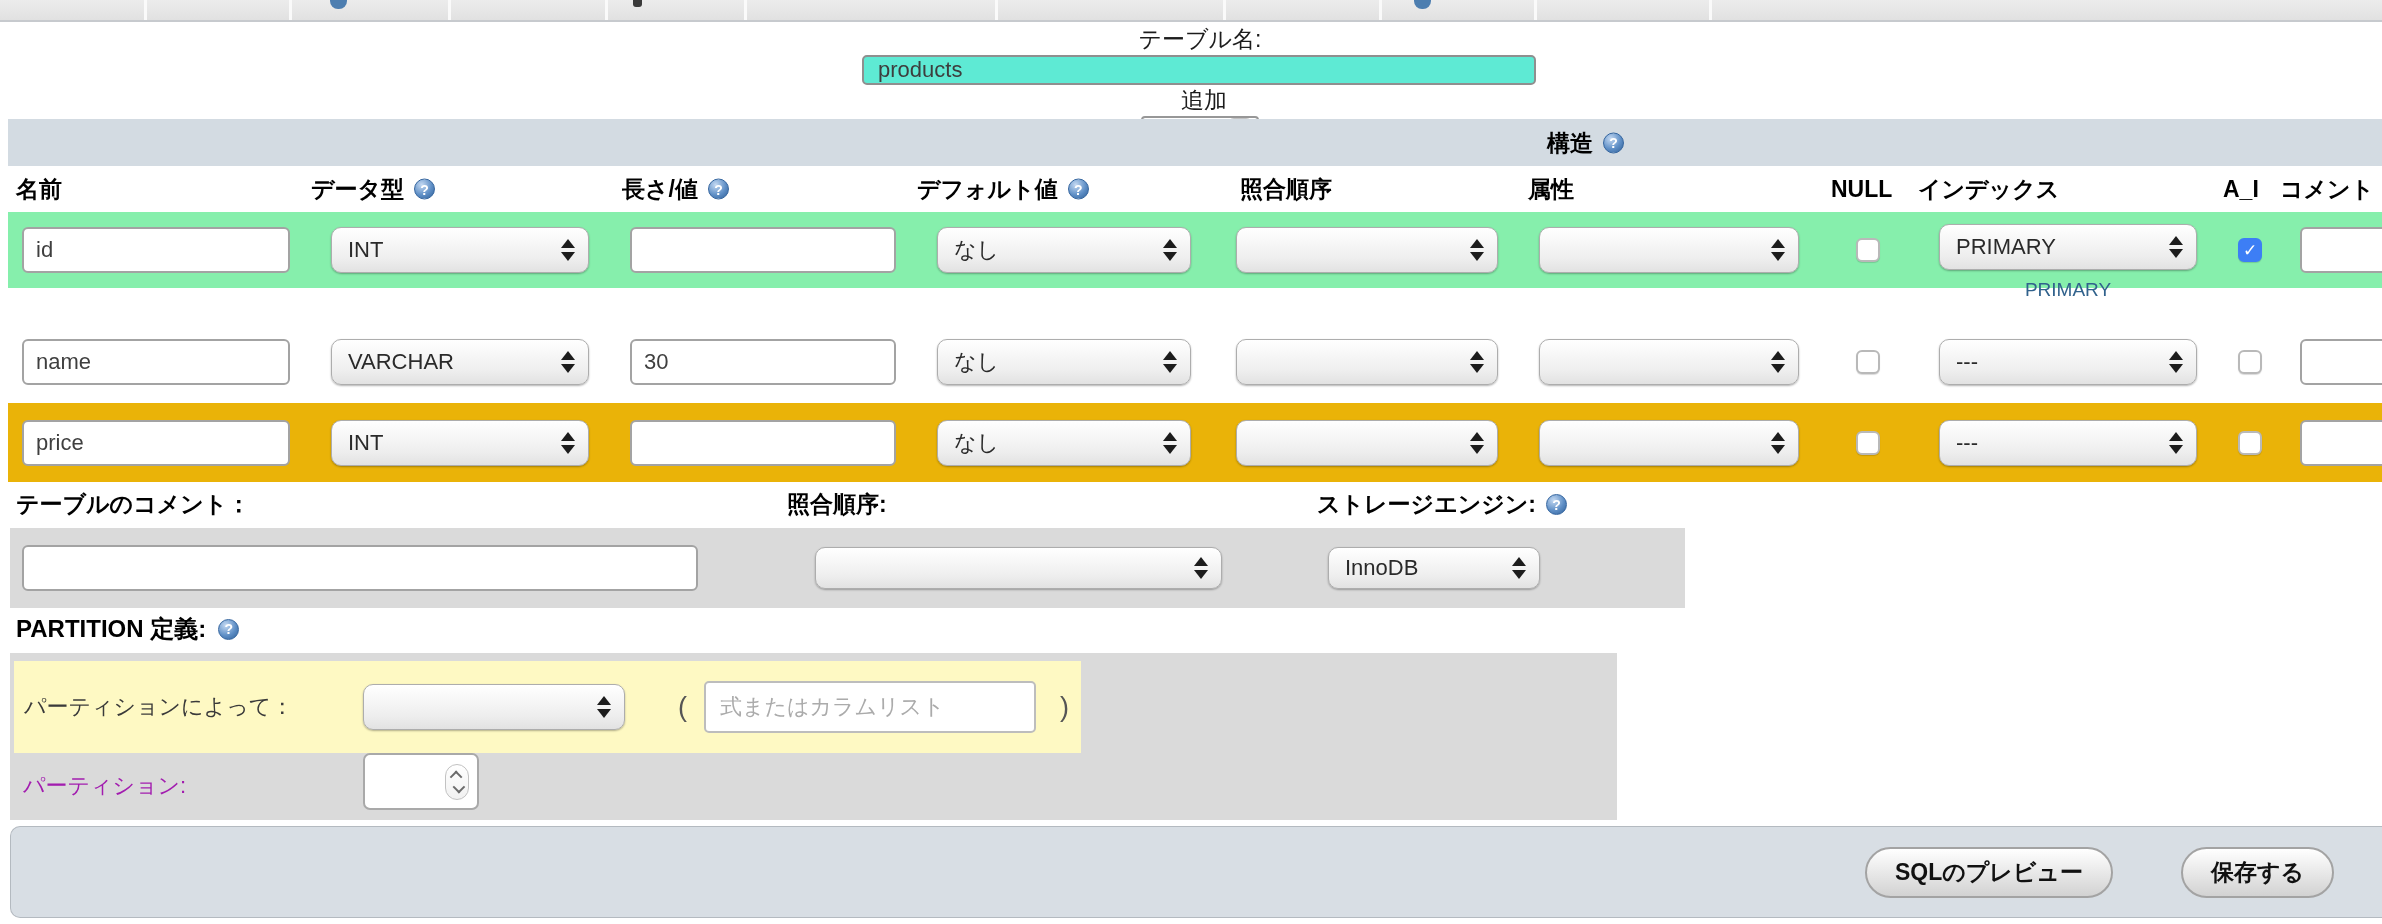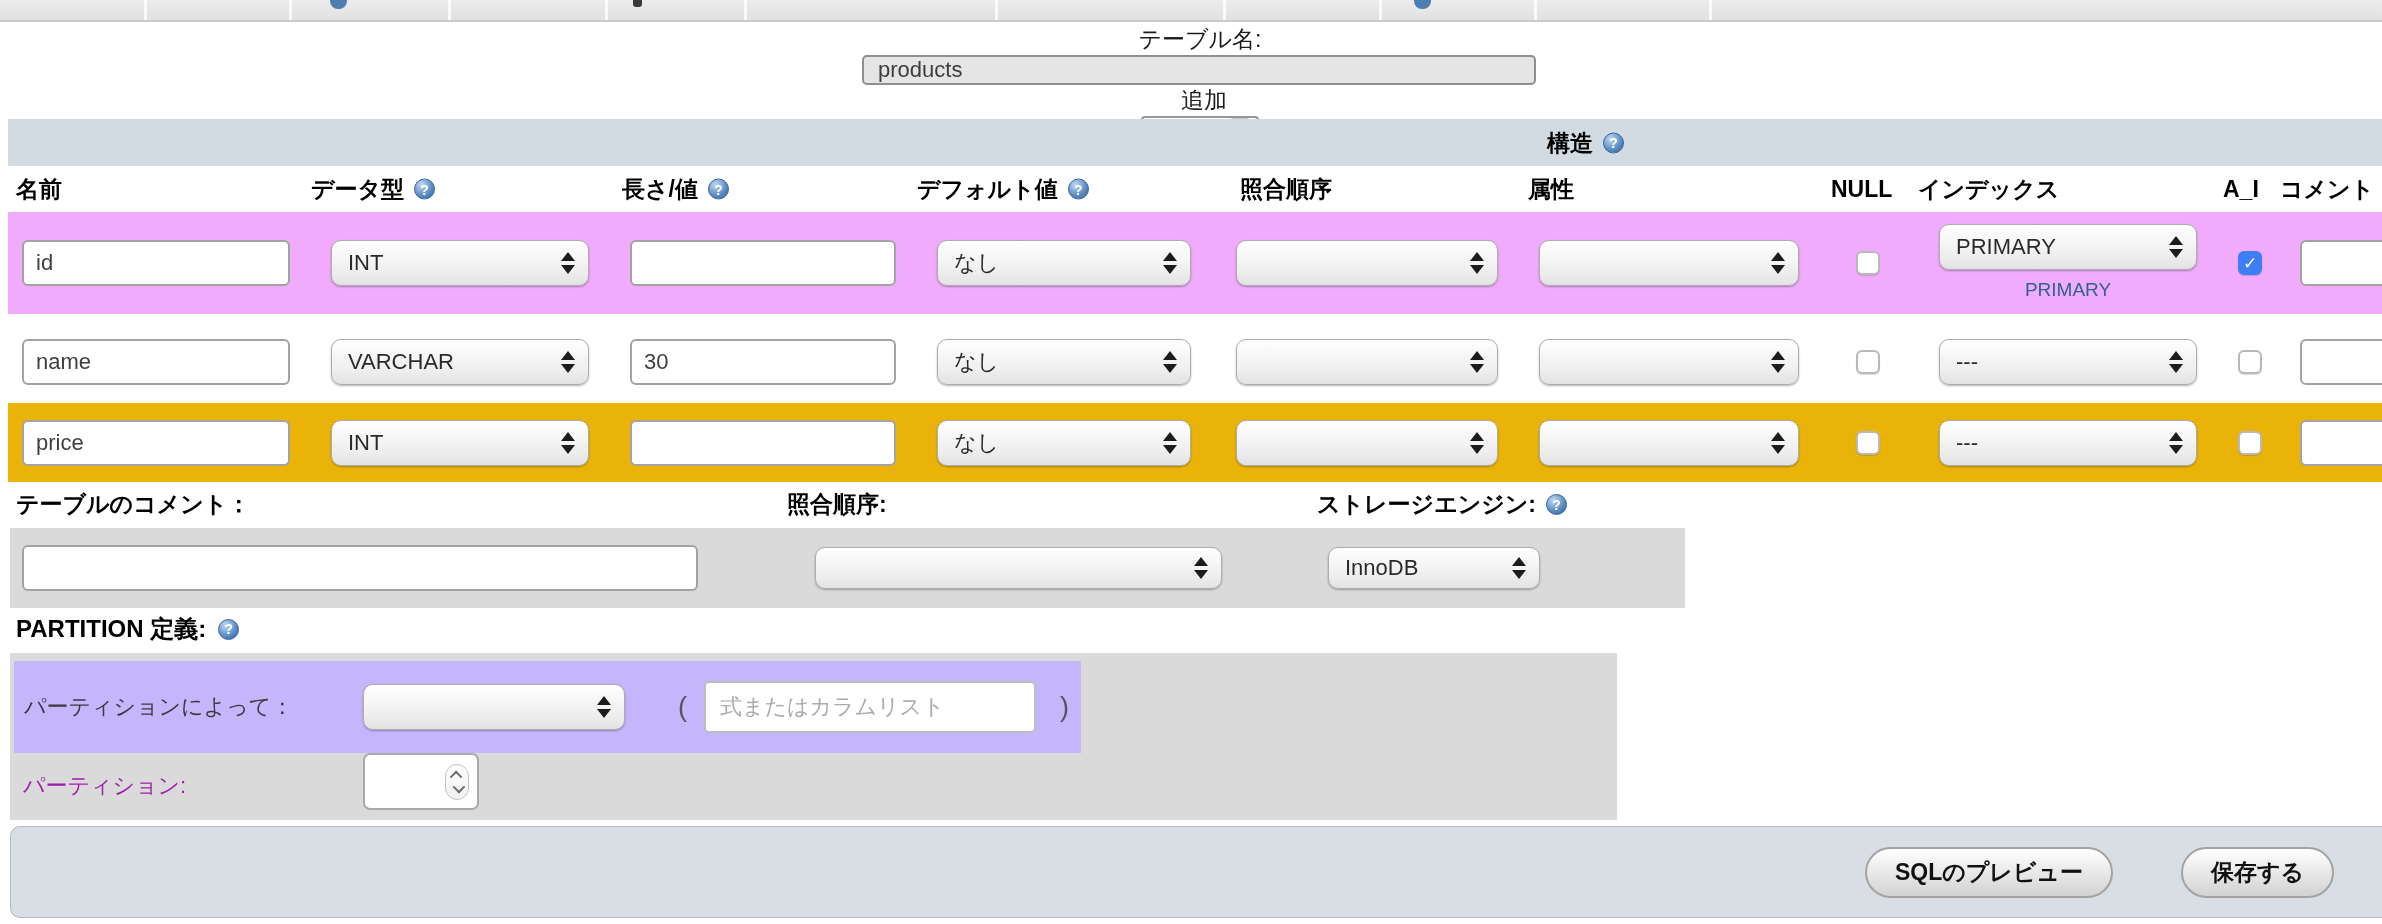--- a/index.html
+++ b/index.html
@@ -13,21 +13,21 @@
   .tab-sep { position:absolute; top:0; width:3px; height:20px; background:#fafafa; }
   .tab-frag { position:absolute; top:0; }
   .frag-blue { width:17px; height:9px; background:#4d7eb0; border-radius:0 0 8px 8px; }
   .frag-dark { width:9px; height:7px; background:#3a3a3a; border-radius:0 0 3px 3px; }
 
   
   .toolbar { position:absolute; top:24px; left:0; width:2382px; height:58px;
     display:flex; align-items:center; font-size:23px; color:#1c1c1c;flex-direction:column; }
   .tb-label { white-space:nowrap; }
   .tname-input { margin-left:16px; width:674px; height:47px; border:2px solid #8f8f8f;
-    border-radius:5px; font-size:22px; padding:0 14px; color:#3d3d3d; background:#e5e5e5; outline:none;
+    border-radius:5px; font-size:22px; padding:0 14px; color:#3d3d3d; background:#5eead4; outline:none;
     font-family:inherit; }
   .add-label { margin-left:26px; }
   .numbox { margin-left:18px; width:118px; height:46px; border:2px solid #979797; border-radius:4px;
     background:#fff; display:flex; align-items:center; }
   .numbox .val { flex:1; font-size:22px; color:#4a4a4a; padding-left:12px; }
   .stepper { width:26px; height:38px; margin-right:4px; border:1px solid #c2c2c2; border-radius:7px;
     background:linear-gradient(#fff,#f1f1f1); display:flex; flex-direction:column;
     align-items:center; justify-content:center; gap:4px; }
   .chev { width:9px; height:9px; border-left:2px solid #6b6b6b; border-top:2px solid #6b6b6b; }
   .chev.up { transform:rotate(45deg) translateY(2px); }
@@ -46,21 +46,21 @@
     background:radial-gradient(circle at 35% 28%, #c4d9f2, #5f8fc6 55%, #2e5f97);
     border:1px solid #34659f; color:#fff; font-size:14px; font-weight:bold;
     display:inline-flex; align-items:center; justify-content:center; }
   .qicon::after { content:"?"; }
 
   .hdr-row { position:absolute; top:166px; left:0; width:2382px; height:46px; background:#fff; }
   .hdr { position:absolute; top:50%; transform:translateY(-50%); font-weight:bold; font-size:23px;
     color:#000; display:flex; align-items:center; gap:10px; white-space:nowrap; }
 
   .row { position:absolute; left:8px; width:2374px; }
-  .row-id    { top:212px; height:102px; background:#f0abfc; }
+  .row-id    { top:212px; height:76px; background:#86efac; }
   .row-name  { top:320px; height:83px;  background:#ffffff; }
   .row-price { top:403px; height:79px;  background:#eab308; }
 
   .w { position:absolute; top:50%; transform:translateY(-50%); }
   .tin { height:46px; border:2px solid #a3a3a3; border-radius:6px; background:#fff;
     font-size:22px; color:#3f3f3f; padding:0 12px; outline:none; font-family:inherit; }
   .sel { height:46px; border-radius:10px; border:1px solid #adadad;
     background:linear-gradient(#ffffff,#eeeeee 70%,#e2e2e2);
     box-shadow:0 1px 2px rgba(0,0,0,.3); display:flex; align-items:center;
     justify-content:space-between; font-size:22px; color:#2a2a2a; padding:0 13px 0 16px;
@@ -96,21 +96,21 @@
   
   .opt-label { position:absolute; top:489px; font-weight:bold; font-size:23px; color:#000;
     display:flex; align-items:center; gap:10px; white-space:nowrap; }
   .opt-band { position:absolute; top:528px; left:10px; width:1675px; height:80px; background:#dadada; }
   .opt-band .tin, .opt-band .sel { position:absolute; top:50%; transform:translateY(-50%);text-align:right; }
 
   
   .part-title { position:absolute; top:613px; left:16px; font-weight:bold; font-size:24px;
     color:#000; display:flex; align-items:center; gap:12px; }
   .part-panel { position:absolute; top:653px; left:10px; width:1607px; height:167px; background:#dadada; }
-  .part-white { position:absolute; top:8px; left:4px; width:1067px; height:92px; background:#c4b5fd; }
+  .part-white { position:absolute; top:8px; left:4px; width:1067px; height:92px; background:#fef9c3; }
   .part-white .lbl { position:absolute; left:10px; top:50%; transform:translateY(-50%);
     font-size:22px; color:#3a3a3a; white-space:nowrap; }
   .part-by-sel { position:absolute; left:349px; width:262px; top:50%; transform:translateY(-50%); }
   .paren { position:absolute; top:50%; transform:translateY(-50%); font-size:27px; color:#555; }
   .paren-open { left:664px; }
   .paren-close { left:1046px; }
   .expr-input { position:absolute; left:690px; top:50%; transform:translateY(-50%); width:332px;
     height:52px; border:2px solid #bdbdbd; border-radius:5px; font-size:22px; color:#444;
     padding:0 14px; outline:none; background:#fff; font-family:inherit; }
   .expr-input::placeholder { color:#ababab; }

